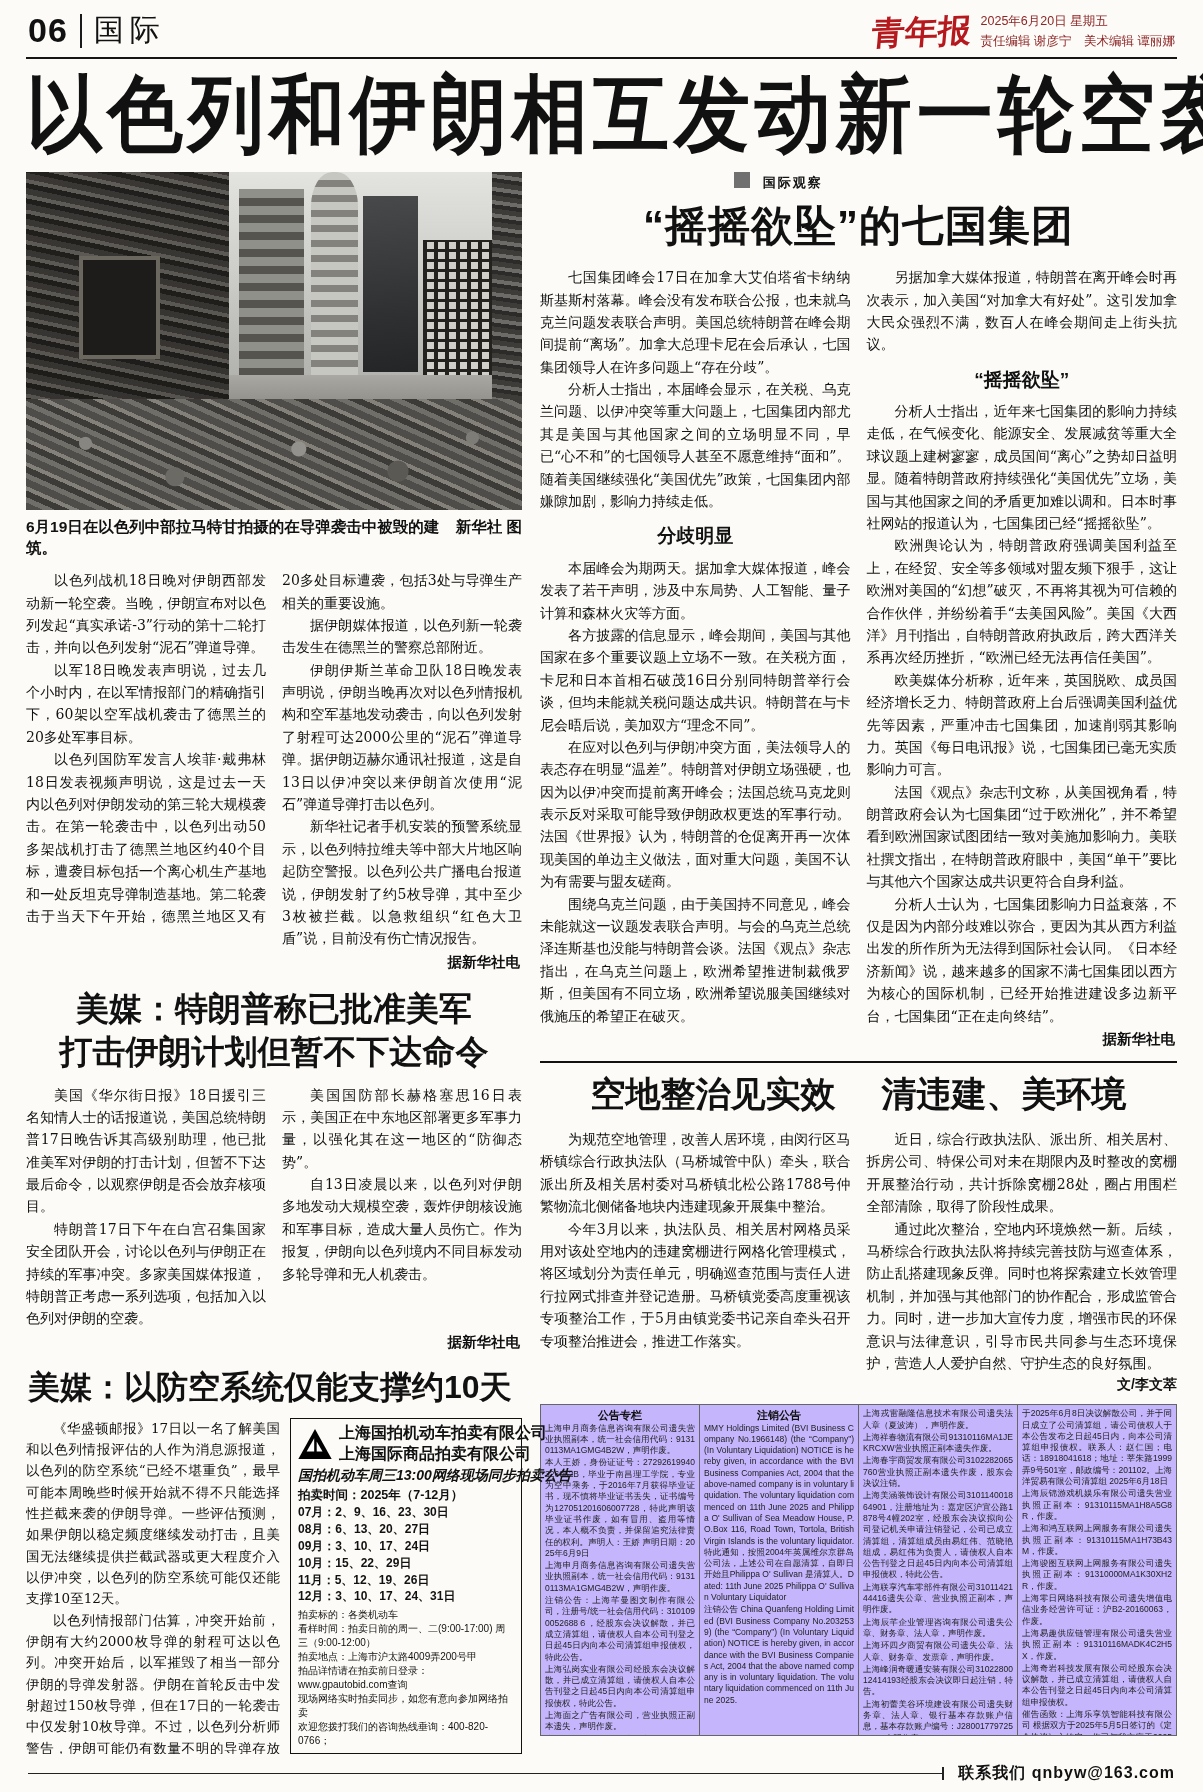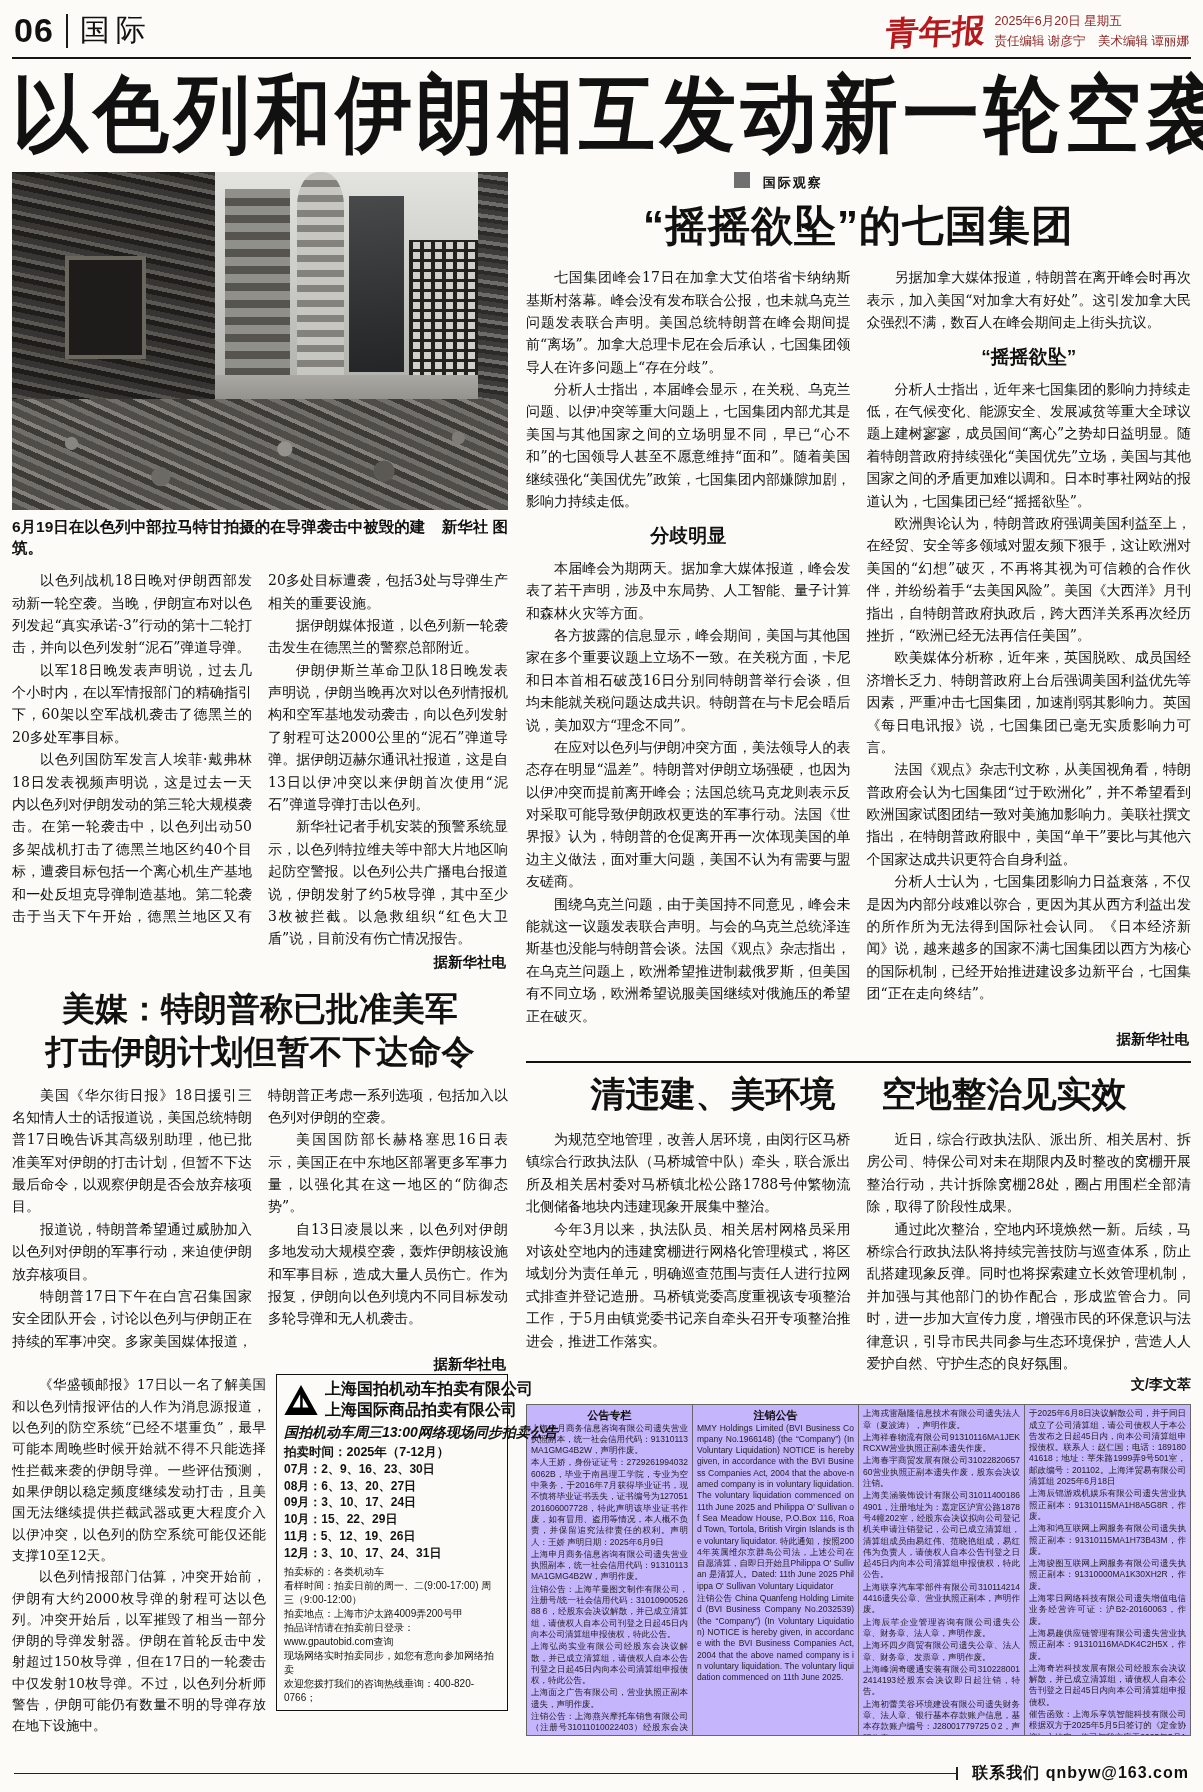--- a/index.html
+++ b/index.html
@@ -1,17 +1,17 @@
 <!DOCTYPE html>
 <html><head>
 <meta charset="utf-8">
 <style>
   html,body { margin:0; padding:0; background:#8f8f8f; }
   .page { position:relative; width:1203px; height:1792px; margin:0 auto; background:#fcfbf7;
-          color:#111; box-sizing:border-box; padding:10px 12px 6px; overflow:hidden;
+          color:#111; box-sizing:border-box; padding:10px 26px 6px; overflow:hidden;
           display:flex; flex-direction:column; font-family:"DejaVu Serif", serif; }
 
   
   header { display:flex; justify-content:space-between; align-items:flex-end; padding:0 2px 6px; }
   .head-left { display:flex; align-items:center; gap:12px; font-family:"Liberation Sans", sans-serif; }
   .pageno { font-size:34px; font-weight:bold; letter-spacing:1px; }
   .head-div { width:2px; height:34px; background:#1a1a1a; }
   .section { font-size:30px; letter-spacing:6px; }
   .head-right { display:flex; align-items:center; gap:10px; }
   .masthead { color:#b5191d; font-size:33px; font-weight:900; line-height:1;
@@ -175,28 +175,28 @@
         <div class="source">据新华社电</div>
       </section>
 
       <h2 class="headline2">
           <p>美媒：特朗普称已批准美军</p>
           <p>打击伊朗计划但暂不下达命令</p>
         </h2>
       <section>
         <div class="body cols2">
             <p>美国《华尔街日报》18日援引三名知情人士的话报道说，美国总统特朗普17日晚告诉其高级别助理，他已批准美军对伊朗的打击计划，但暂不下达最后命令，以观察伊朗是否会放弃核项目。</p>
-            <p>报道说，特朗普希望通过威胁加入以色列对伊朗的军事行动，来迫使伊朗放弃核项目。</p>
             <p>特朗普17日下午在白宫召集国家安全团队开会，讨论以色列与伊朗正在持续的军事冲突。多家美国媒体报道，特朗普正考虑一系列选项，包括加入以色列对伊朗的空袭。</p>
             <p>美国国防部长赫格塞思16日表示，美国正在中东地区部署更多军事力量，以强化其在这一地区的“防御态势”。</p>
             <p>自13日凌晨以来，以色列对伊朗多地发动大规模空袭，轰炸伊朗核设施和军事目标，造成大量人员伤亡。作为报复，伊朗向以色列境内不同目标发动多轮导弹和无人机袭击。</p>
           </div>
         <div class="source">据新华社电</div>
       </section>
 
+      <h2 class="headline3">美媒：以防空系统仅能支撑约10天</h2>
       <div class="bottom-row">
         <section class="body art3">
           <div>
               <p>《华盛顿邮报》17日以一名了解美国和以色列情报评估的人作为消息源报道，以色列的防空系统“已经不堪重负”，最早可能本周晚些时候开始就不得不只能选择性拦截来袭的伊朗导弹。一些评估预测，如果伊朗以稳定频度继续发动打击，且美国无法继续提供拦截武器或更大程度介入以伊冲突，以色列的防空系统可能仅还能支撑10至12天。</p>
               <p>以色列情报部门估算，冲突开始前，伊朗有大约2000枚导弹的射程可达以色列。冲突开始后，以军摧毁了相当一部分伊朗的导弹发射器。伊朗在首轮反击中发射超过150枚导弹，但在17日的一轮袭击中仅发射10枚导弹。不过，以色列分析师警告，伊朗可能仍有数量不明的导弹存放在地下设施中。</p>
             </div>
 
         </section>
 
         <div class="ad-stack">
@@ -261,22 +261,22 @@
             <p>欧美媒体分析称，近年来，英国脱欧、成员国经济增长乏力、特朗普政府上台后强调美国利益优先等因素，严重冲击七国集团，加速削弱其影响力。英国《每日电讯报》说，七国集团已毫无实质影响力可言。</p>
             <p>法国《观点》杂志刊文称，从美国视角看，特朗普政府会认为七国集团“过于欧洲化”，并不希望看到欧洲国家试图团结一致对美施加影响力。美联社撰文指出，在特朗普政府眼中，美国“单干”要比与其他六个国家达成共识更符合自身利益。</p>
             <p>分析人士认为，七国集团影响力日益衰落，不仅是因为内部分歧难以弥合，更因为其从西方利益出发的所作所为无法得到国际社会认同。《日本经济新闻》说，越来越多的国家不满七国集团以西方为核心的国际机制，已经开始推进建设多边新平台，七国集团“正在走向终结”。</p>
           </div>
         <div class="source">据新华社电</div>
       </section>
 
       <div class="mid-rule"></div>
 
       <h2 class="cleanup-headline">
+        <span>空地整治见实效</span>
         <span>清违建、美环境</span>
-        <span>空地整治见实效</span>
       </h2>
       <section>
         <div class="body cols2">
             <p>为规范空地管理，改善人居环境，由闵行区马桥镇综合行政执法队（马桥城管中队）牵头，联合派出所及相关居村委对马桥镇北松公路1788号仲繁物流北侧储备地块内违建现象开展集中整治。</p>
             <p>今年3月以来，执法队员、相关居村网格员采用对该处空地内的违建窝棚进行网格化管理模式，将区域划分为责任单元，明确巡查范围与责任人进行拉网式排查并登记造册。马桥镇党委高度重视该专项整治工作，于5月由镇党委书记亲自牵头召开专项整治推进会，推进工作落实。</p>
             <p>近日，综合行政执法队、派出所、相关居村、拆房公司、特保公司对未在期限内及时整改的窝棚开展整治行动，共计拆除窝棚28处，圈占用围栏全部清除，取得了阶段性成果。</p>
             <p>通过此次整治，空地内环境焕然一新。后续，马桥综合行政执法队将持续完善技防与巡查体系，防止乱搭建现象反弹。同时也将探索建立长效管理机制，并加强与其他部门的协作配合，形成监管合力。同时，进一步加大宣传力度，增强市民的环保意识与法律意识，引导市民共同参与生态环境保护，营造人人爱护自然、守护生态的良好氛围。</p>
           </div>
         <div class="byline">文/李文萃</div>
       </section>

